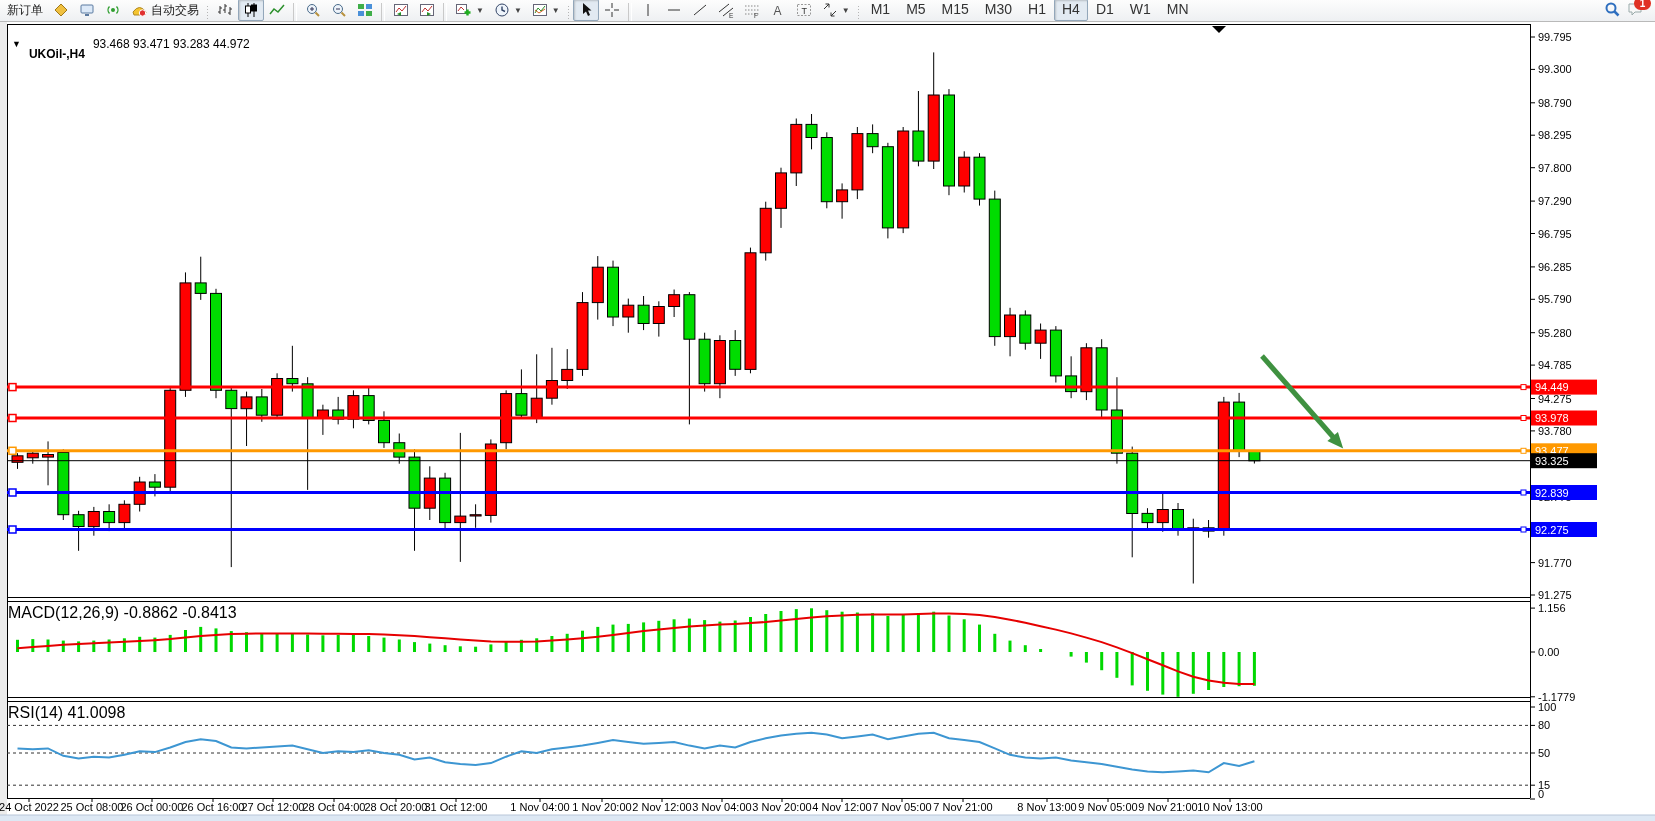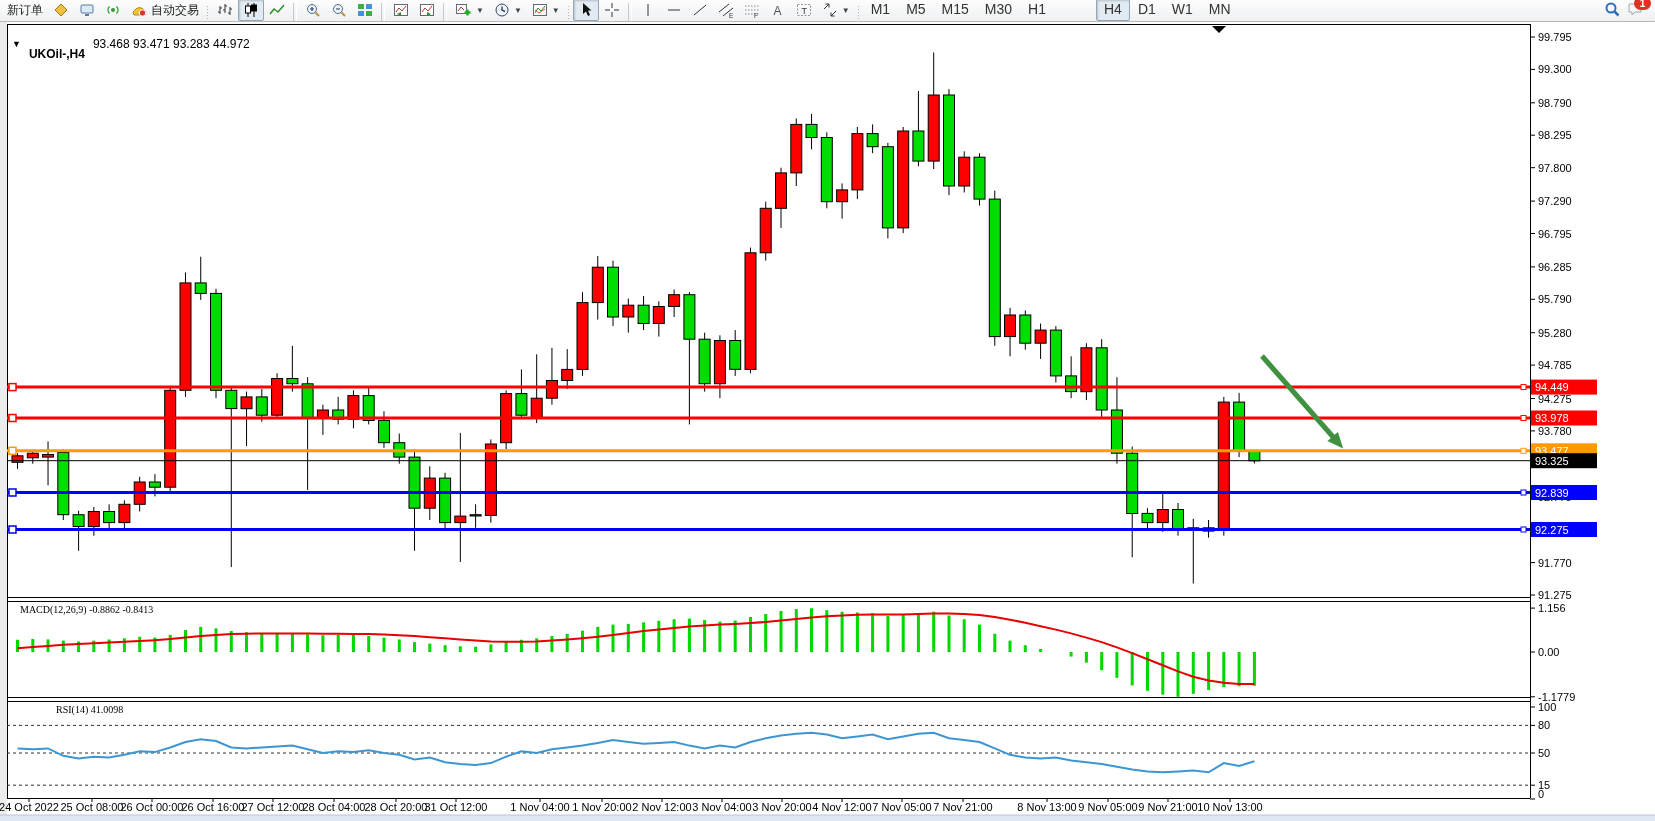--- a/index.html
+++ b/index.html
@@ -11,32 +11,32 @@
            display:flex;align-items:flex-end;padding:0 2px;box-sizing:border-box;font-size:12px;color:#222;}
   .tbtn{display:flex;align-items:center;gap:3px;height:20px;padding:0 4px;border:1px solid transparent;
         border-radius:2px;cursor:default;white-space:nowrap;}
   .tbtn.active{background:#e2eaf2;border:1px solid #93a7ba;box-shadow:inset 1px 1px 2px rgba(0,0,0,.18);}
   .tbtn svg{display:block;}
   .sep{width:2px;height:18px;border-left:1px solid #c9c9c9;border-right:1px solid #ffffff;margin:0 3px;}
   .grip{width:4px;height:16px;margin:0 2px;
         background-image:radial-gradient(#b5b5b5 35%,transparent 36%);background-size:3px 3px;}
   .dd{font-size:8px;color:#444;margin-left:1px;}
   .tfbtn{height:18px;padding:1px 7px;font-size:14px;color:#333;border:1px solid transparent;border-radius:2px;}
-  .tfbtn.active{background:#e2eaf2;border:1px solid #93a7ba;box-shadow:inset 1px 1px 2px rgba(0,0,0,.18);margin-left:42px;}
+  .tfbtn.active{background:#e2eaf2;border:1px solid #93a7ba;box-shadow:inset 1px 1px 2px rgba(0,0,0,.18);}
   .toolbar-right{margin-left:auto;display:flex;align-items:center;gap:6px;padding-right:8px;}
   .badge{position:absolute;top:-4px;right:-6px;min-width:13px;height:13px;border-radius:7px;background:#e03224;
          color:#fff;font-size:10px;font-weight:bold;text-align:center;line-height:13px;padding:0 2px;}
   .chat-wrap{position:relative;}
   
   .chart-region{position:absolute;left:0;top:22px;width:1655px;height:799px;background:#fff;}
   .chart-title{position:absolute;left:12px;top:5px;font-size:12px;color:#000;display:flex;gap:8px;align-items:center;}
   .chart-title .tri{font-size:9px;color:#000;}
-  .pane-label{position:absolute;left:20px;font-size:10px;color:#000;font-family:Liberation Serif, serif;}
+  .pane-label{position:absolute;left:8px;font-size:16px;color:#000;}
   .pane-label.macd{top:582px;}
-  .pane-label.rsi{top:682px;margin-left:36px;}
+  .pane-label.rsi{top:682px;}
 </style>
 </head>
 <body>
 
 <div class="screen">
 
   <div class="toolbar">
     <div class="tbtn">
       <span>新订单</span>
     </div>

